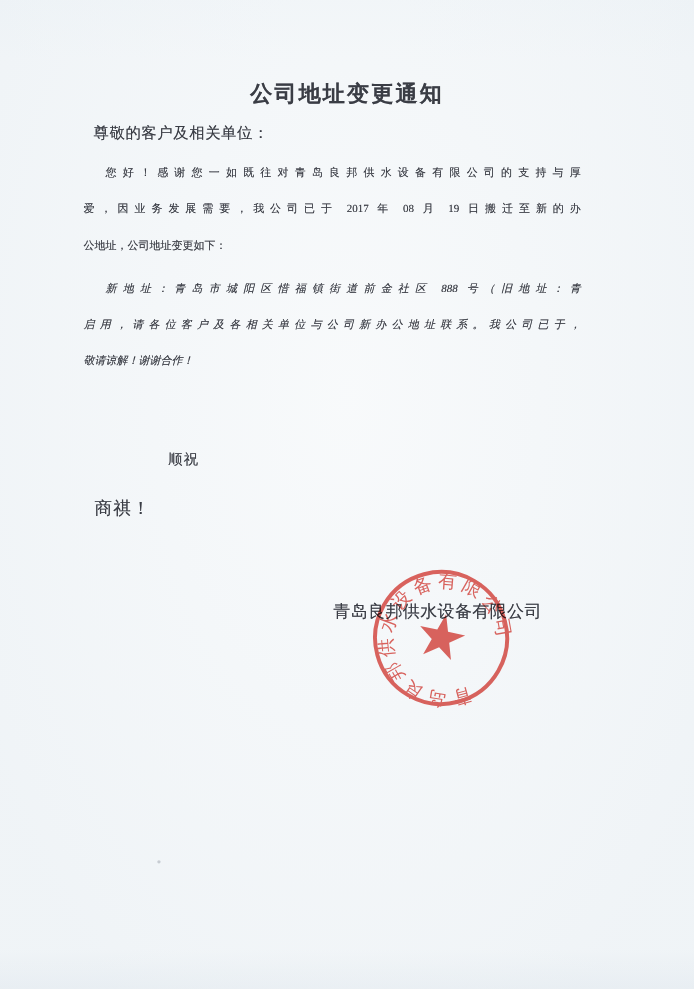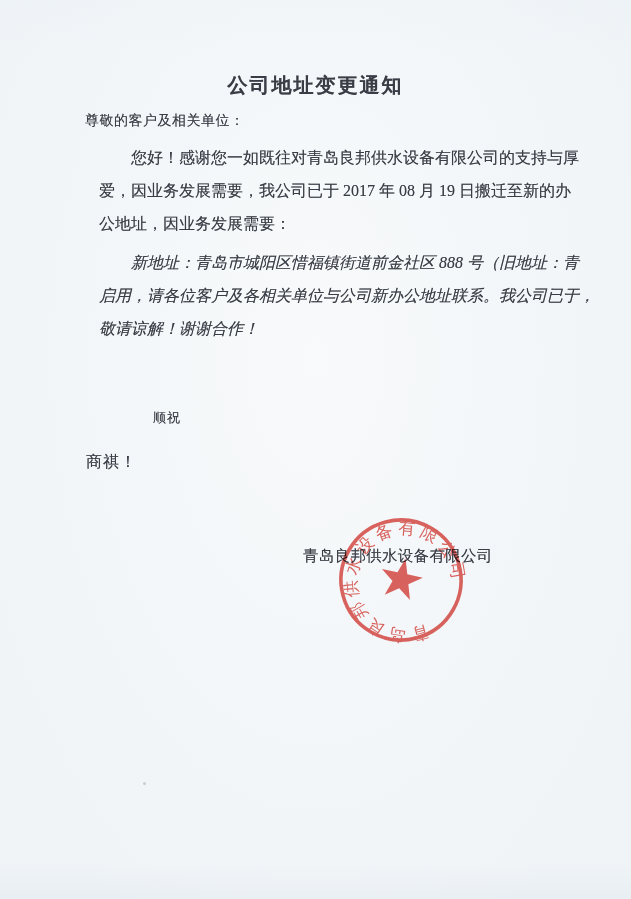--- a/index.html
+++ b/index.html
@@ -19,22 +19,22 @@
   .title{
     position:absolute; left:0; top:72px; width:631px;
     text-align:center; font-size:20px; font-weight:bold;
     letter-spacing:2px;
   }
   .salutation{
     position:absolute; left:85px; top:112px;
     font-size:14px; letter-spacing:.5px;font-family:Liberation Serif, serif;
   }
   .para{
-    position:absolute; left:99px; width:452px;
-    font-size:16px; line-height:33px;
+    position:absolute; left:76px; width:452px;
+    font-size:10px; line-height:33px;
   }
   .para1{ top:141px; }
   .para2{ top:246px;font-style:italic; }
   .line{ text-align:justify; text-align-last:justify; height:33px; overflow:visible; white-space:nowrap;}
   .line.first{ text-indent:2em; }
   .line.last{ text-align-last:auto; }
   .closing-wish{ position:absolute; left:153px; top:409px; font-size:13px; letter-spacing:1px;}
   .closing-greeting{ position:absolute; left:86px; top:452px; font-size:16px; letter-spacing:1px;}
   .sig-company{ position:absolute; left:303px; top:546px; font-size:15.5px; letter-spacing:.3px;}
   .sig-date{ position:absolute; left:325px; top:581px; font-size:15.5px; letter-spacing:1.5px;}
@@ -51,21 +51,21 @@
 
 <div class="page">
 
   <div class="title txt">公司地址变更通知</div>
 
   <div class="salutation txt">尊敬的客户及相关单位：</div>
 
   <div class="para para1 txt">
     <div class="line first">您好！感谢您一如既往对青岛良邦供水设备有限公司的支持与厚</div>
     <div class="line">爱，因业务发展需要，我公司已于 2017 年 08 月 19 日搬迁至新的办</div>
-    <div class="line last">公地址，因业务发展需要：</div>
+    <div class="line last">公地址，公司地址变更如下：</div>
   </div>
 
   <div class="para para2 txt">
     <div class="line first">新地址：青岛市城阳区惜福镇街道前金社区 888 号（旧地址：青</div>
     <div class="line">启用，请各位客户及各相关单位与公司新办公地址联系。我公司已于，</div>
     <div class="line last">敬请谅解！谢谢合作！</div>
   </div>
 
   <div class="closing-wish txt">顺祝</div>
   <div class="closing-greeting txt">商祺！</div>

